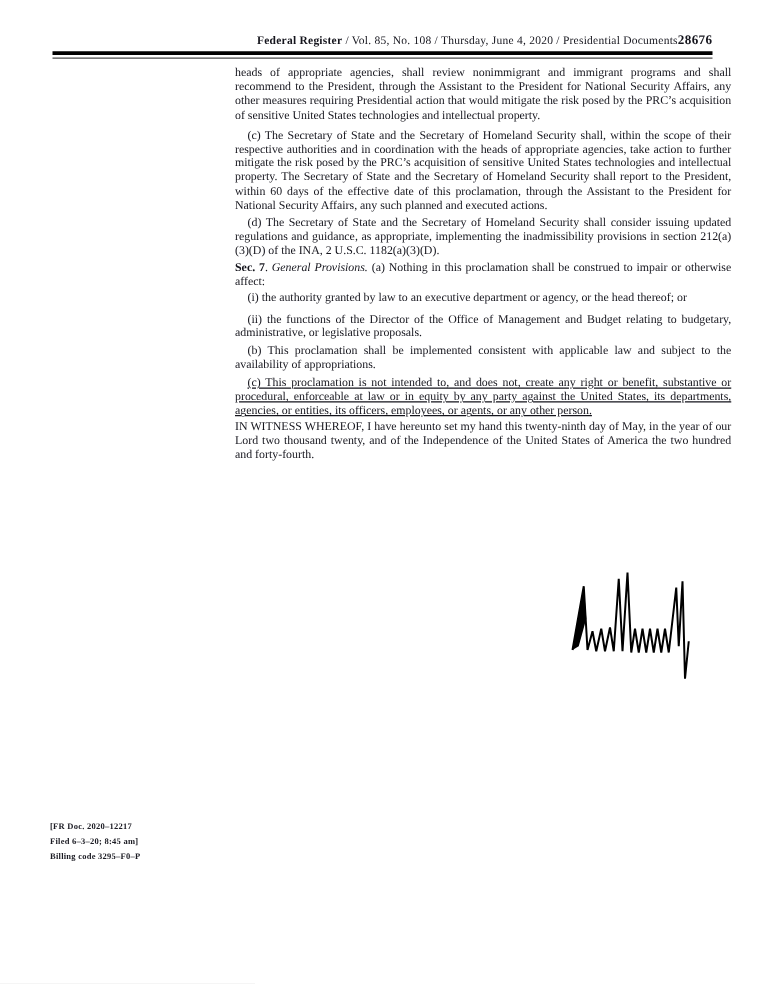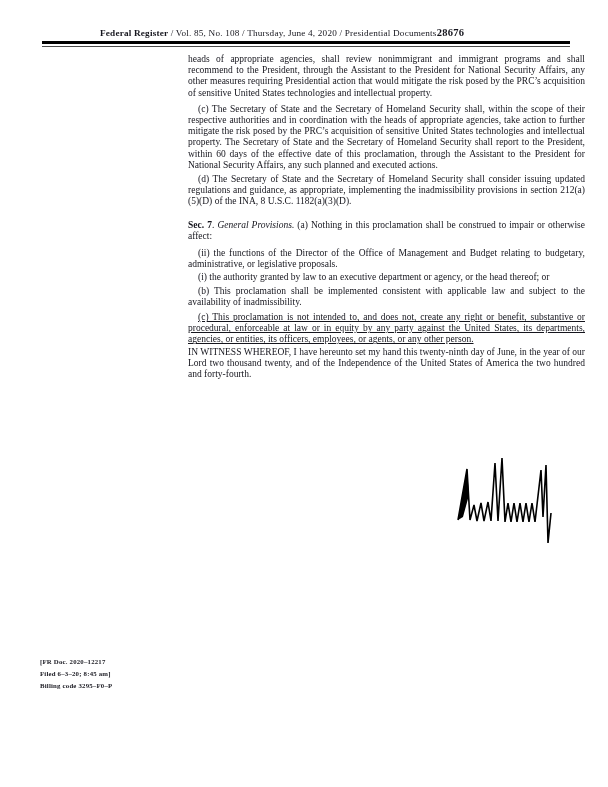--- a/index.html
+++ b/index.html
@@ -10,21 +10,21 @@
     font-family:"Liberation Serif","DejaVu Serif",serif;
     color:#15151d;
     overflow:hidden;
     margin:0 auto;
   }
   
   .header{
     position:absolute;left:42px;top:27px;width:528px;
   }
   .header-row{
-    display:flex;justify-content:flex-start;align-items:baseline;
+    display:flex;justify-content:flex-end;align-items:baseline;
     padding-left:58px;
   }
   .header-caption{
     font-size:9.2px;letter-spacing:.2px;white-space:nowrap;
   }
   .header-caption .fr-bold{font-weight:bold;}
   .header-pagenum{
     font-size:10.5px;font-weight:bold;letter-spacing:.3px;
   }
   .rule-thick{
@@ -62,27 +62,27 @@
       <div class="header-caption"><span class="fr-bold">Federal Register</span><span> / Vol. 85, No. 108 / Thursday, June 4, 2020 / Presidential Documents</span></div>
       <div class="header-pagenum">28676</div>
     </div>
     <div class="rule-thick"></div>
     <div class="rule-thin"></div>
   </div>
 
   <div class="body-column">
       <p class="" style="margin-top: 0px;"><span>heads of appropriate agencies, shall review nonimmigrant and immigrant programs and shall recommend to the President, through the Assistant to the President for National Security Affairs, any other measures requiring Presidential action that would mitigate the risk posed by the PRC’s acquisition of sensitive United States technologies and intellectual property.</span></p>
       <p class="indent" style="margin-top: 5px;"><span>(c) The Secretary of State and the Secretary of Homeland Security shall, within the scope of their respective authorities and in coordination with the heads of appropriate agencies, take action to further mitigate the risk posed by the PRC’s acquisition of sensitive United States technologies and intellectual property. The Secretary of State and the Secretary of Homeland Security shall report to the President, within 60 days of the effective date of this proclamation, through the Assistant to the President for National Security Affairs, any such planned and executed actions.</span></p>
-      <p class="indent" style="margin-top: 3px;"><span>(d) The Secretary of State and the Secretary of Homeland Security shall consider issuing updated regulations and guidance, as appropriate, implementing the inadmissibility provisions in section 212(a)(5)(D) of the INA, 8 U.S.C. 1182(a)(3)(D).</span></p>
-      <p class="" style="margin-top: 12px;"><span style="font-weight: bold;">Sec. 7</span><span>. </span><span style="font-style: italic;">General Provisions.</span><span> (a) Nothing in this proclamation shall be construed to impair or otherwise affect:</span></p>
+      <p class="indent" style="margin-top: 3px;"><span>(d) The Secretary of State and the Secretary of Homeland Security shall consider issuing updated regulations and guidance, as appropriate, implementing the inadmissibility provisions in section 212(a)(3)(D) of the INA, 2 U.S.C. 1182(a)(3)(D).</span></p>
+      <p class="" style="margin-top: 2px;"><span style="font-weight: bold;">Sec. 7</span><span>. </span><span style="font-style: italic;">General Provisions.</span><span> (a) Nothing in this proclamation shall be construed to impair or otherwise affect:</span></p>
+      <p class="indent" style="margin-top: 2px;"><span>(i) the authority granted by law to an executive department or agency, or the head thereof; or</span></p>
       <p class="indent" style="margin-top: 6px;"><span>(ii) the functions of the Director of the Office of Management and Budget relating to budgetary, administrative, or legislative proposals.</span></p>
-      <p class="indent" style="margin-top: 2px;"><span>(i) the authority granted by law to an executive department or agency, or the head thereof; or</span></p>
-      <p class="indent" style="margin-top: 2px;"><span>(b) This proclamation shall be implemented consistent with applicable law and subject to the availability of inadmissibility.</span></p>
+      <p class="indent" style="margin-top: 2px;"><span>(b) This proclamation shall be implemented consistent with applicable law and subject to the availability of appropriations.</span></p>
       <p class="indent" style="margin-top: 4px; text-decoration: underline;"><span>(c) This proclamation is not intended to, and does not, create any right or benefit, substantive or procedural, enforceable at law or in equity by any party against the United States, its departments, agencies, or entities, its officers, employees, or agents, or any other person.</span></p>
-      <p class="" style="margin-top: 1px;"><span>IN WITNESS WHEREOF, I have hereunto set my hand this twenty-ninth day of June, in the year of our Lord two thousand twenty, and of the Independence of the United States of America the two hundred and forty-fourth.</span></p>
+      <p class="" style="margin-top: 1px;"><span>IN WITNESS WHEREOF, I have hereunto set my hand this twenty-ninth day of May, in the year of our Lord two thousand twenty, and of the Independence of the United States of America the two hundred and forty-fourth.</span></p>
     </div>
 
   <svg class="signature" viewBox="0 0 120 95" xmlns="http://www.w3.org/2000/svg">
     <path d="M8,65 L17,14 L20,65 L24,50 L27,66 L31,48 L34,66 L38,47 L41,66
              L45,8 L48,66 L52,3 L55,67 L58,48 L61,67 L64,48 L67,67 L70,48
              L73,67 L76,48 L79,67 L82,48 L85,67 L91,15 L93,62 L96,10 L98,88 L101,58" fill="none" stroke="#000" stroke-width="1.6" stroke-linejoin="miter"></path>
     <path d="M8,65 L17,14 L19,40 L13,62 Z" fill="#000"></path>
   </svg>
 
   <div class="footer">

